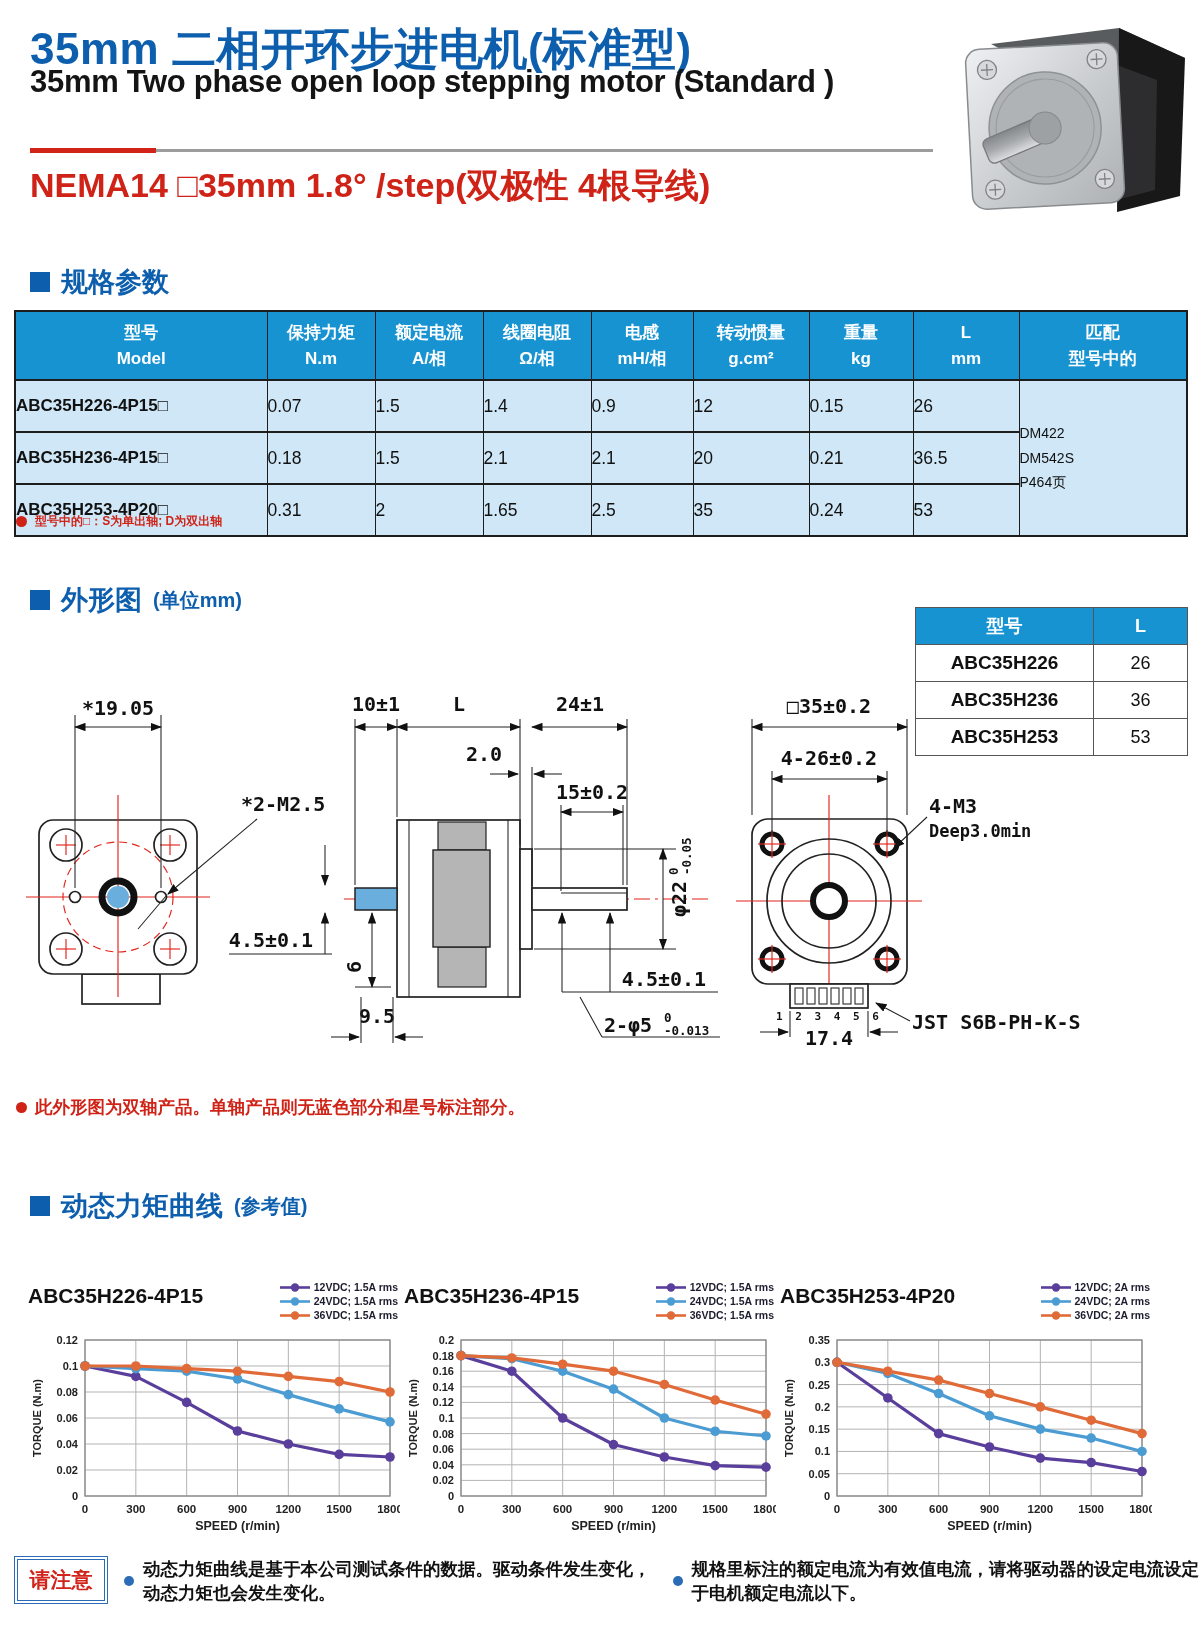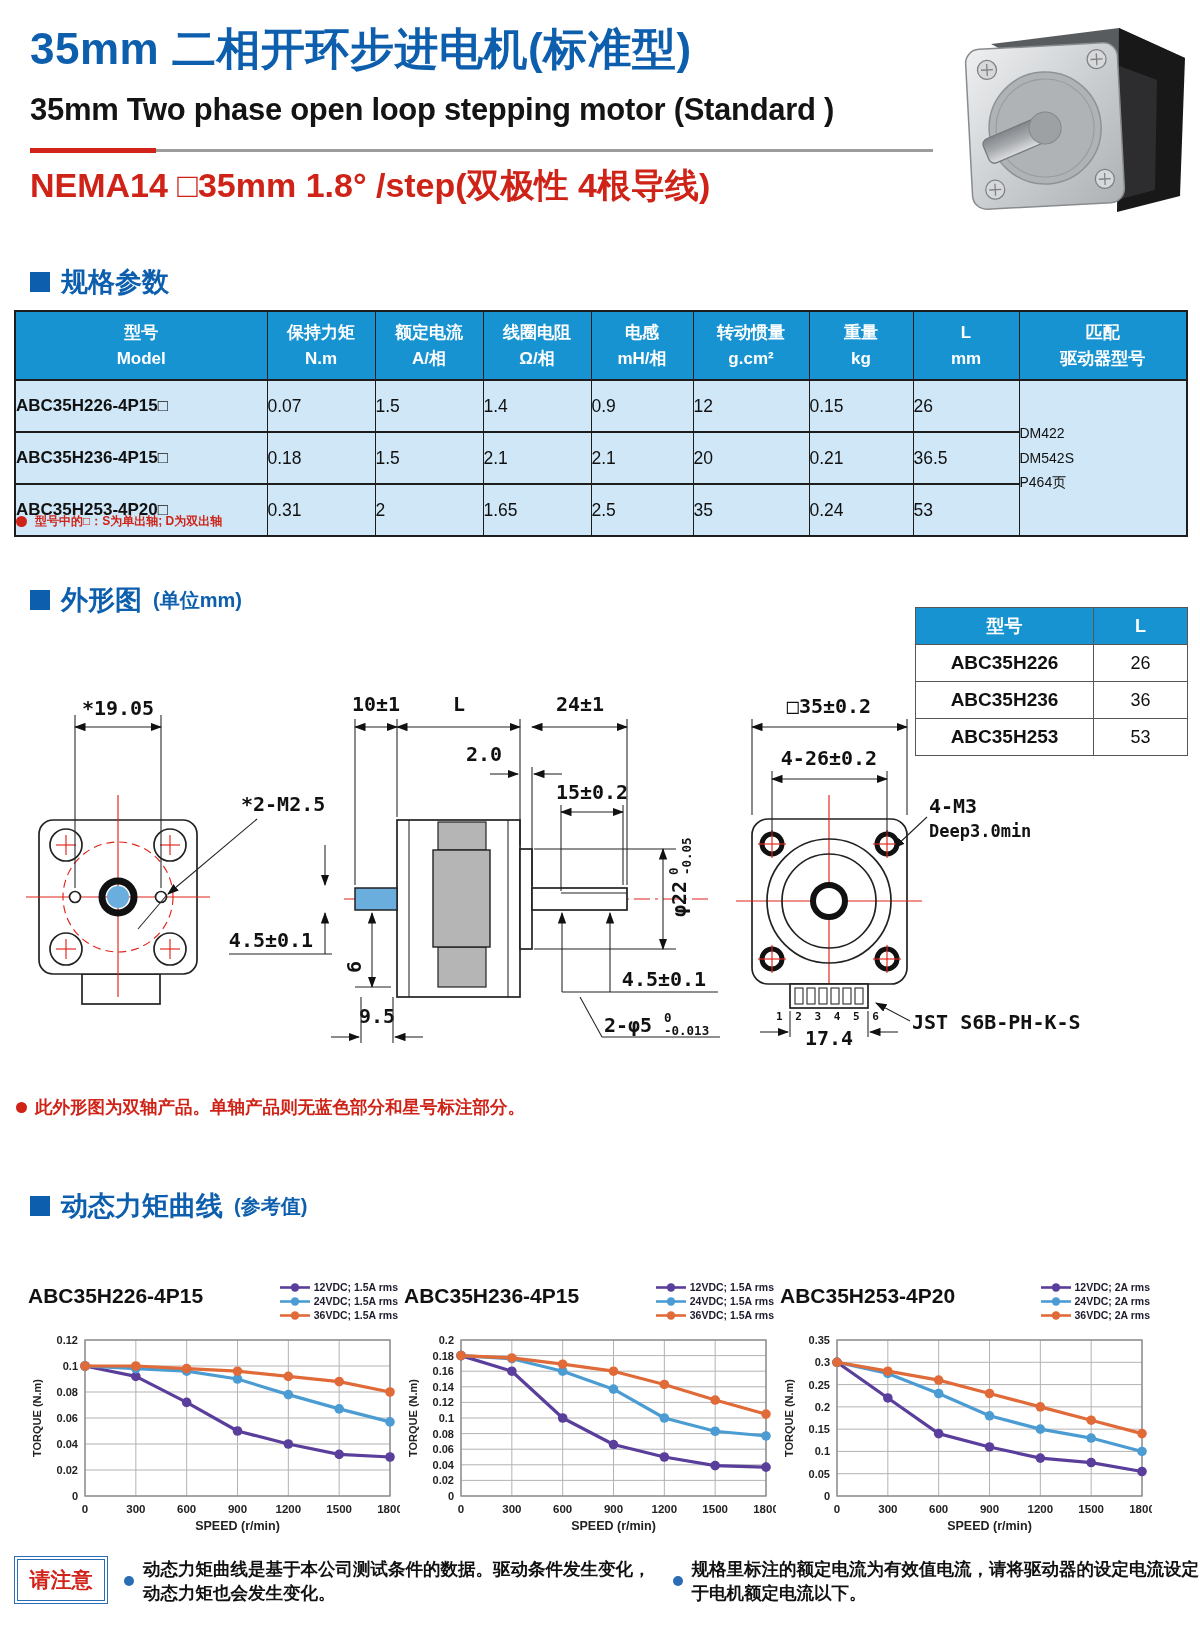--- a/index.html
+++ b/index.html
@@ -1,21 +1,21 @@
 <!DOCTYPE html>
 <html><head>
 <meta charset="utf-8">
 <style>
   * { margin:0; padding:0; box-sizing:border-box; }
   body { background:#e9e9e9; font-family:"Liberation Sans", sans-serif; }
   .page { position:relative; width:1200px; height:1638px; background:#fff; margin:0 auto; overflow:hidden; }
 
   
   .title-cn { position:absolute; left:30px; top:20px; font-size:44px; font-weight:800; color:#0d5fae; letter-spacing:0.5px; }
-  .title-en { position:absolute; left:30px; top:92px; font-size:31px; font-weight:600; color:#141414; letter-spacing:-0.3px; }
+  .title-en { position:absolute; left:30px; top:64px; font-size:31px; font-weight:600; color:#141414; letter-spacing:-0.3px; }
   .divider { position:absolute; left:30px; top:149px; width:1160px; height:3px; background:#9c9c9c; }
   .divider .red-seg { position:absolute; left:0; top:-1px; width:126px; height:5px; background:#d2231a; }
   .spec-line { position:absolute; left:30px; top:163px; font-size:34px; font-weight:800; color:#cf2318; }
   .photo { position:absolute; left:933px; top:4px; width:260px; height:232px; }
 
   
   .sec { position:absolute; left:30px; display:flex; align-items:center; gap:11px; color:#0d5fae; font-weight:800; font-size:27px; }
   .sec .sq { width:20px; height:20px; background:#0d5fae; flex:0 0 auto; }
   .sec .sub { font-size:20px; font-weight:800; }
 
@@ -159,21 +159,21 @@
         <th>
             <div>重量</div>
             <div>kg</div>
           </th>
         <th>
             <div>L</div>
             <div>mm</div>
           </th>
         <th>
             <div>匹配</div>
-            <div>驱动器型号</div>
+            <div>型号中的</div>
           </th>
       </tr>
     </thead>
     <tbody>
       <tr>
         <td class="model">ABC35H226-4P15□</td>
         <td>0.07</td>
         <td>1.5</td>
         <td>1.4</td>
         <td>0.9</td>

